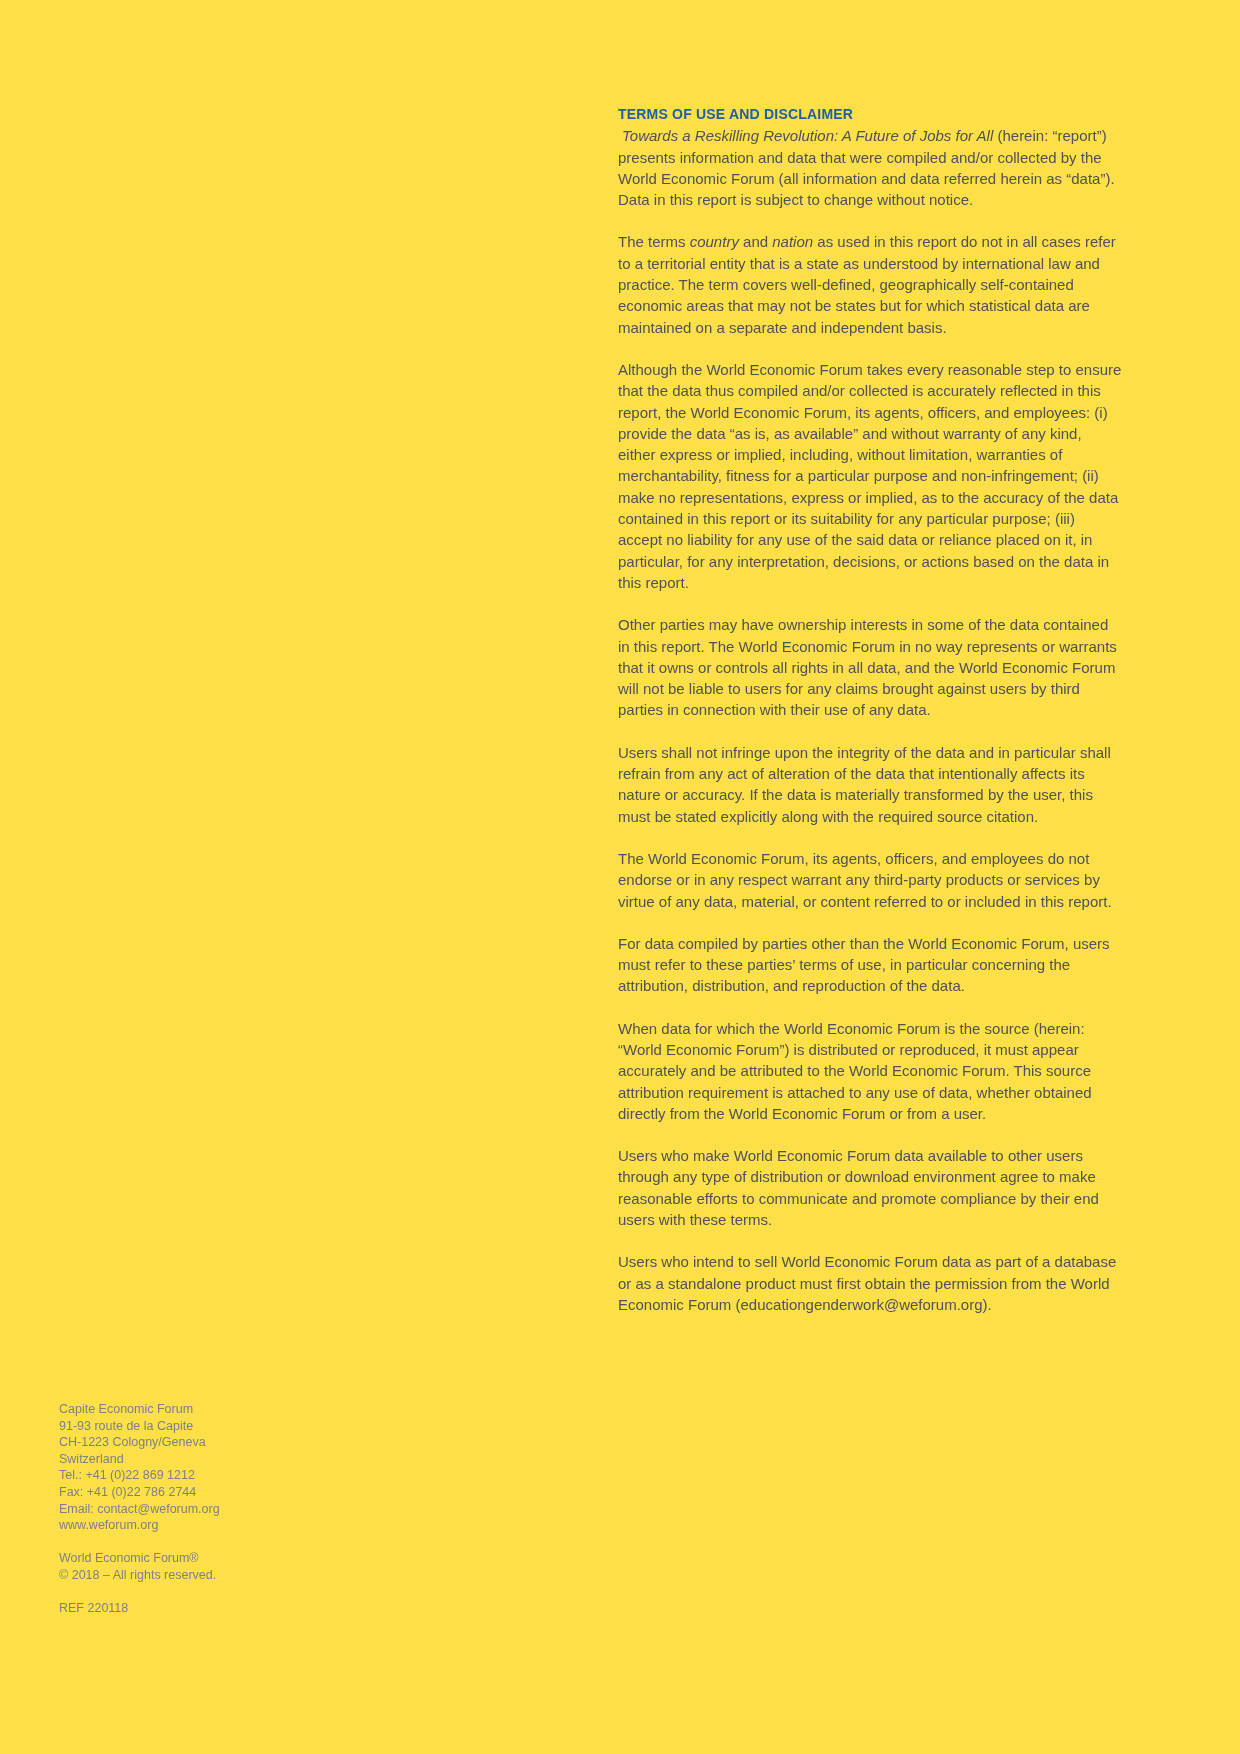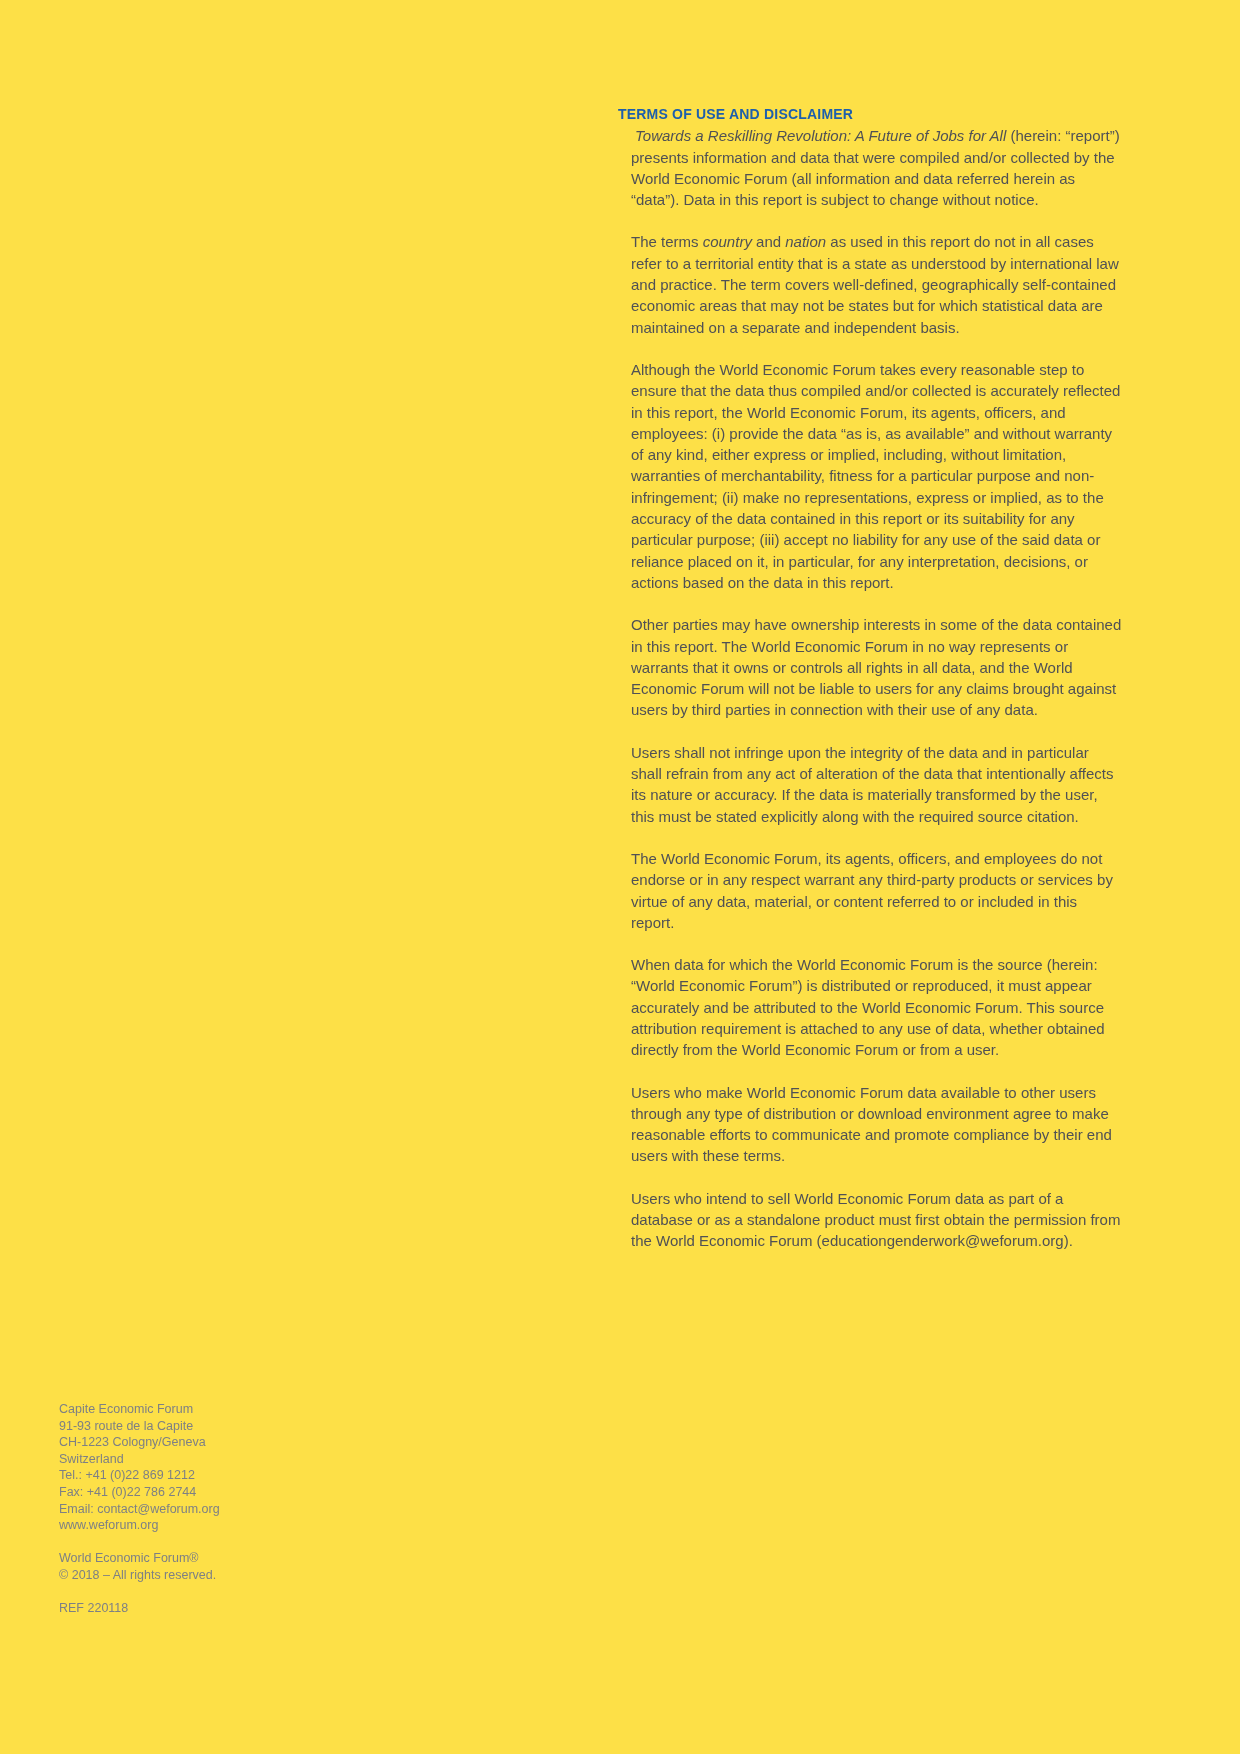--- a/index.html
+++ b/index.html
@@ -9,21 +9,21 @@
   }
   
   .terms {
     position:absolute; left:618px; top:104px; width:505px;
     color:#505155; font-size:15px; line-height:21.3px; text-align:left;
   }
   .terms h2 {
     margin:0; font-size:14px; font-weight:bold; line-height:21.3px;
     color:#1d5fad; letter-spacing:0.2px;
   }
-  .terms p { margin:0 0 21px 13px; }
+  .terms p { margin:0 0 21px 0; }
   .terms p:first-of-type { text-indent:4px; }
   .terms em { font-style:italic; }
   
   .imprint {
     position:absolute; left:59px; top:1401px;
     color:#7e8084; font-size:12.5px; line-height:16.6px;
   }
   .imprint .group { margin:0 0 16.5px 0; }
   
   .watermark {
@@ -57,20 +57,21 @@
 
   <main class="terms">
     <h2>TERMS OF USE AND DISCLAIMER</h2>
     <div id="paragraphs">
         <p><em>Towards a Reskilling Revolution: A Future of Jobs for All</em><span> (herein: “report”) presents information and data that were compiled and/or collected by the World Economic Forum (all information and data referred herein as “data”). Data in this report is subject to change without notice.</span></p>
         <p><span>The terms </span><em>country</em><span> and </span><em>nation</em><span> as used in this report do not in all cases refer to a territorial entity that is a state as understood by international law and practice. The term covers well-defined, geographically self-contained economic areas that may not be states but for which statistical data are maintained on a separate and independent basis.</span></p>
         <p><span>Although the World Economic Forum takes every reasonable step to ensure that the data thus compiled and/or collected is accurately reflected in this report, the World Economic Forum, its agents, officers, and employees: (i) provide the data “as is, as available” and without warranty of any kind, either express or implied, including, without limitation, warranties of merchantability, fitness for a particular purpose and non-infringement; (ii) make no representations, express or implied, as to the accuracy of the data contained in this report or its suitability for any particular purpose; (iii) accept no liability for any use of the said data or reliance placed on it, in particular, for any interpretation, decisions, or actions based on the data in this report.</span></p>
         <p><span>Other parties may have ownership interests in some of the data contained in this report. The World Economic Forum in no way represents or warrants that it owns or controls all rights in all data, and the World Economic Forum will not be liable to users for any claims brought against users by third parties in connection with their use of any data.</span></p>
         <p><span>Users shall not infringe upon the integrity of the data and in particular shall refrain from any act of alteration of the data that intentionally affects its nature or accuracy. If the data is materially transformed by the user, this must be stated explicitly along with the required source citation.</span></p>
         <p><span>The World Economic Forum, its agents, officers, and employees do not endorse or in any respect warrant any third-party products or services by virtue of any data, material, or content referred to or included in this report.</span></p>
+        <p><span>For data compiled by parties other than the World Economic Forum, users must refer to these parties’ terms of use, in particular concerning the attribution, distribution, and reproduction of the data.</span></p>
         <p><span>When data for which the World Economic Forum is the source (herein: “World Economic Forum”) is distributed or reproduced, it must appear accurately and be attributed to the World Economic Forum. This source attribution requirement is attached to any use of data, whether obtained directly from the World Economic Forum or from a user.</span></p>
         <p><span>Users who make World Economic Forum data available to other users through any type of distribution or download environment agree to make reasonable efforts to communicate and promote compliance by their end users with these terms.</span></p>
         <p><span>Users who intend to sell World Economic Forum data as part of a database or as a standalone product must first obtain the permission from the World Economic Forum (educationgenderwork@weforum.org).</span></p>
       </div>
   </main>
 
   <footer class="imprint">
     <div class="group" id="addr">
         <div>Capite Economic Forum</div>
         <div>91-93 route de la Capite</div>

